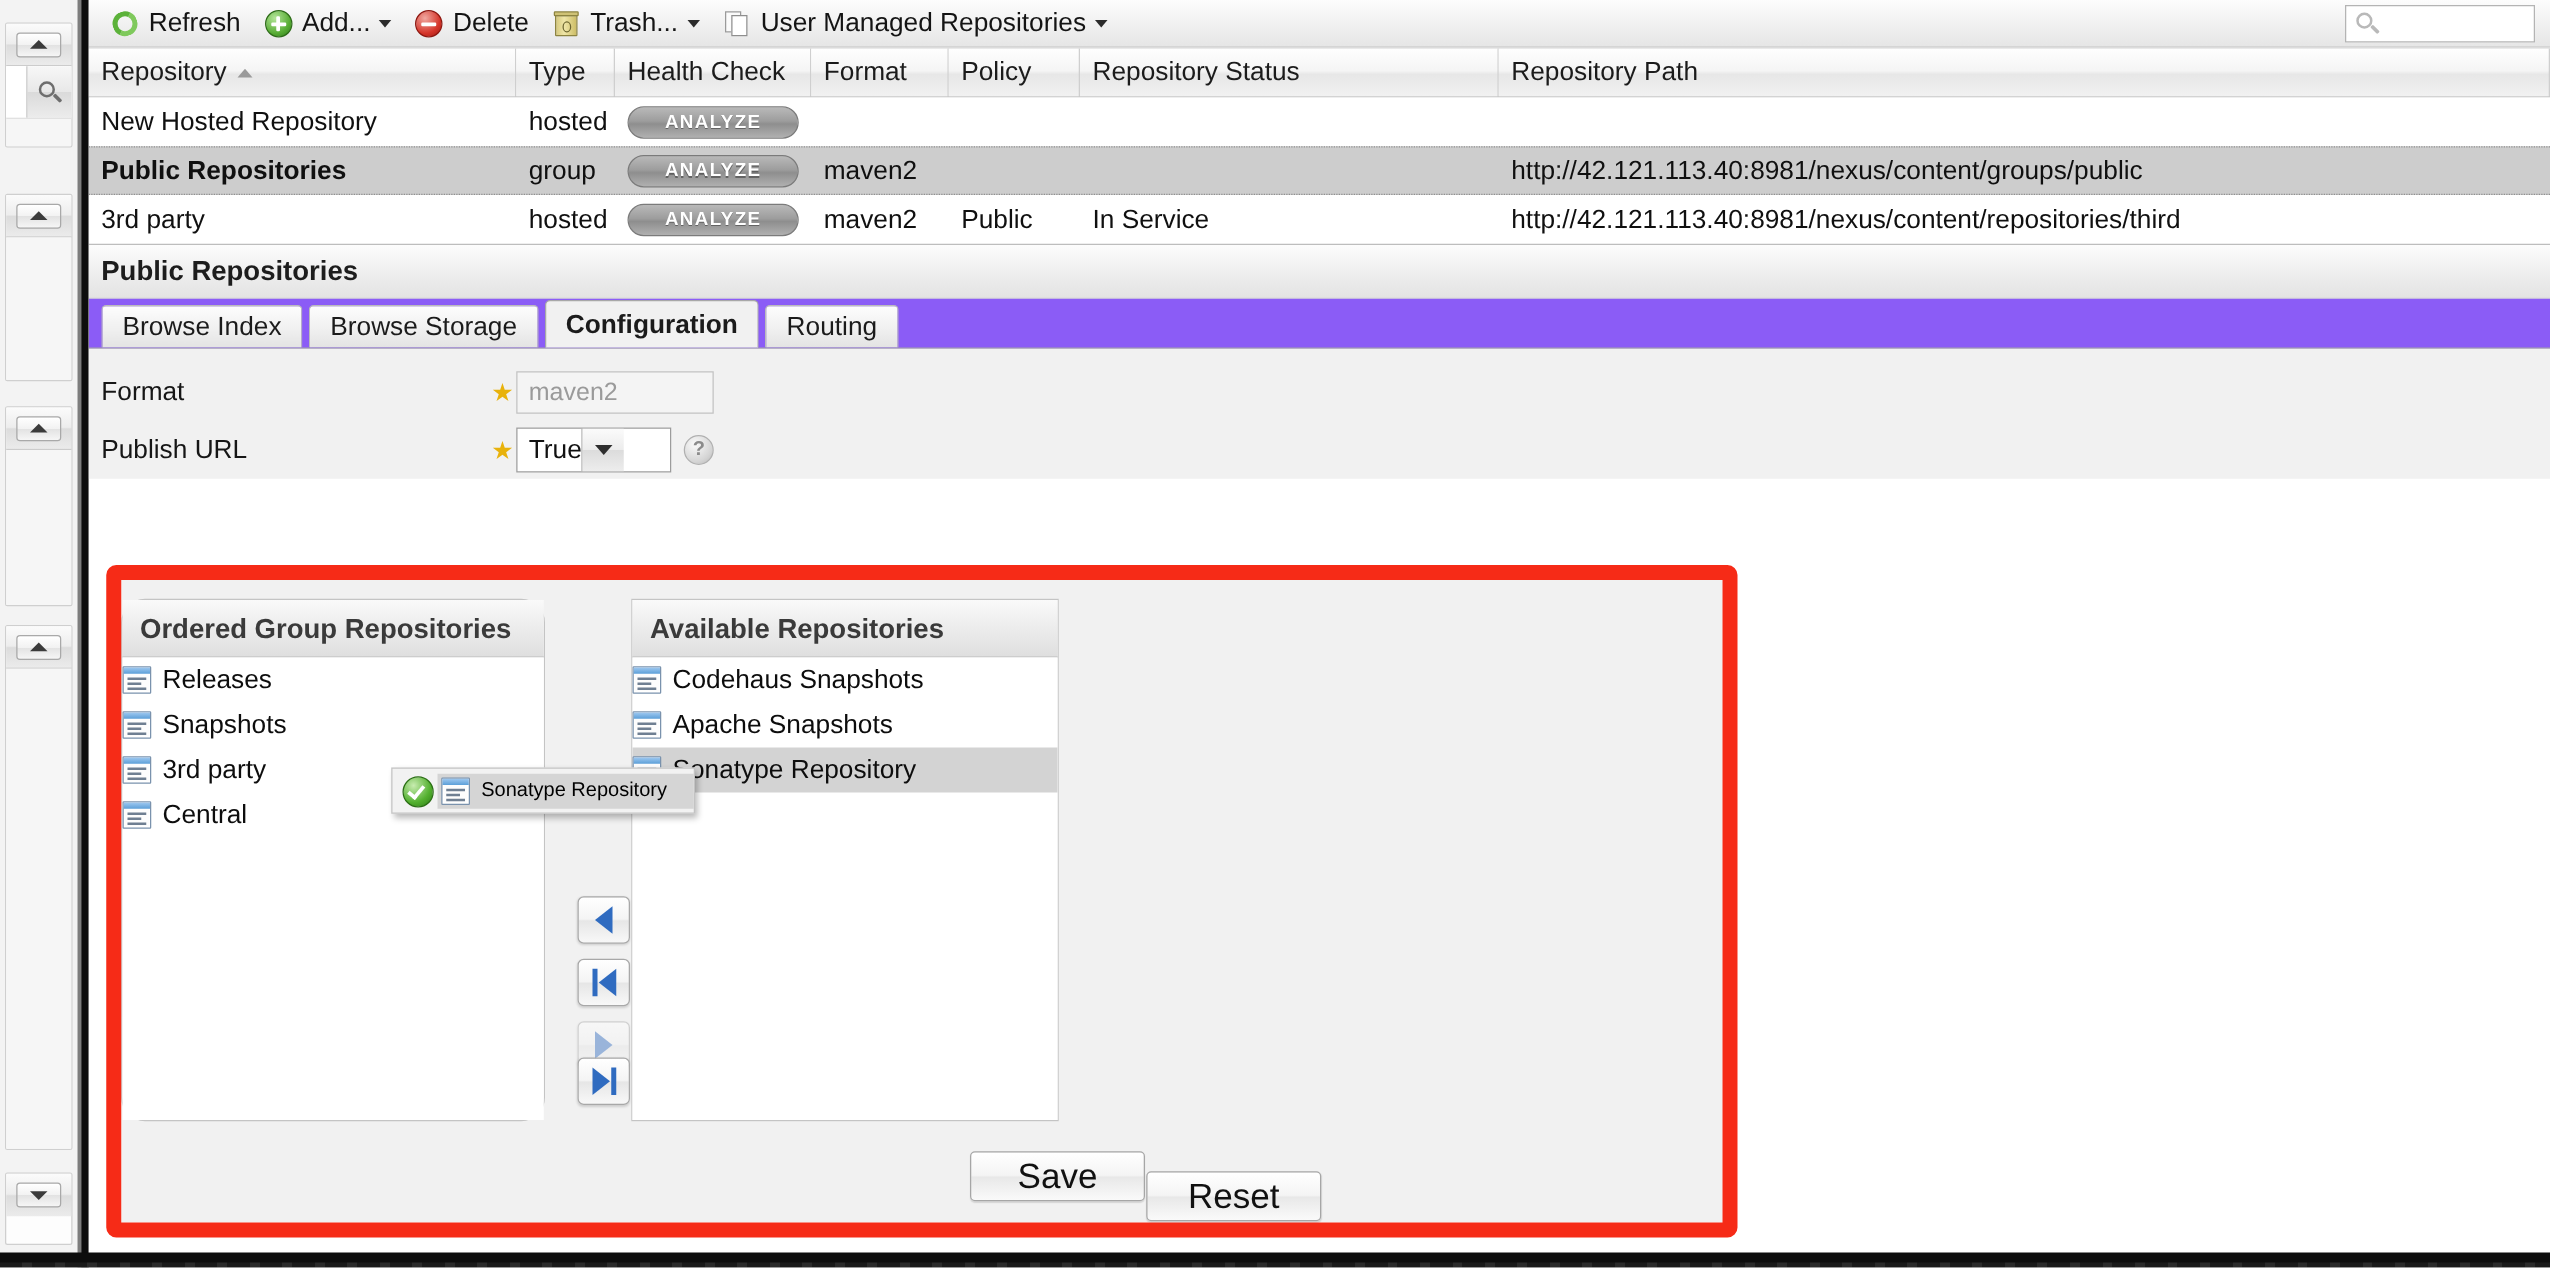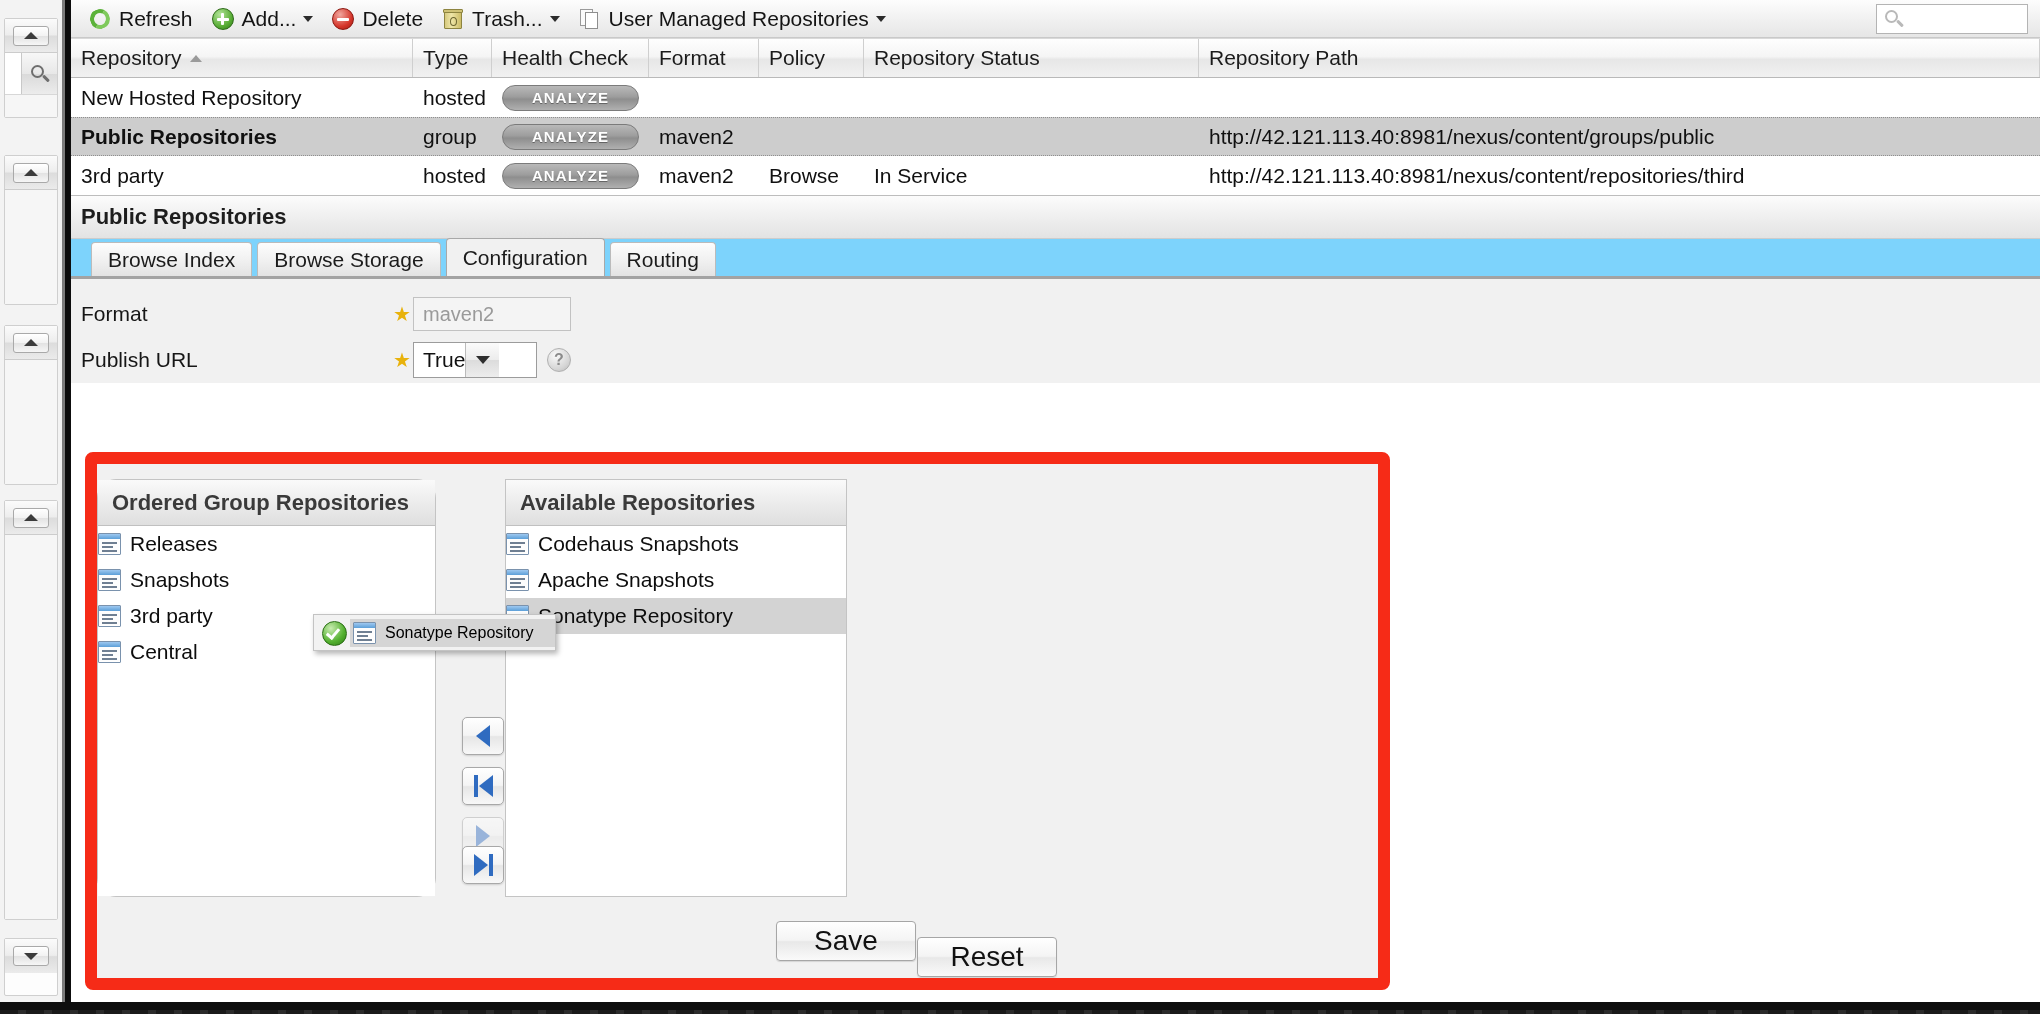--- a/index.html
+++ b/index.html
@@ -150,30 +150,30 @@
     text-shadow:0 1px 0 rgba(0,0,0,.35);
   }
 
   
   #detail-title {
     height:44px; display:flex; align-items:center; padding-left:10px;
     font-size:22px; font-weight:bold; color:#1d1d1d;
     background: linear-gradient(to bottom,#fcfcfc 0%,#efefef 50%,#e3e3e3 100%);
     border-top:1px solid #bdbdbd; border-bottom:1px solid #cccccc;
   }
-  #tabs { display:flex; align-items:flex-end; height:40px; padding-left:20px;
-          background:#7dd3fc; border-bottom:3px solid #a3a3a3; }
+  #tabs { display:flex; align-items:flex-end; height:40px; padding-left:10px;
+          background:#8b5cf6; border-bottom:1px solid #a3a3a3; }
   .tab {
     height:34px; display:flex; align-items:center; padding:0 16px;
     font-size:21px; color:#1b1b1b; margin-right:5px;
     border:1px solid #bbbbbb; border-bottom:none;
     border-radius:4px 4px 0 0;
     background: linear-gradient(to bottom,#fdfdfd 0%,#f0f0f0 55%,#e3e3e3 100%);
   }
-  .tab.active { font-weight:normal; background:#f1f1f1;
+  .tab.active { font-weight:bold; background:#f1f1f1;
     border-color:#a8a8a8; height:38px; position:relative; z-index:2;text-align:center; }
 
   #form-area { background:#f1f1f1; padding:12px 0 0 0; }
   .form-row { display:flex; align-items:center; height:46px; padding-left:10px; }
   .form-label { width:310px; font-size:21px; color:#161616; }
   .req-star { width:22px; font-size:20px; color:#e8b20c; text-align:center; }
   .form-input {
     width:158px; height:34px; border:1px solid #c2c2c2; background:#f4f4f4;
     display:flex; align-items:center; padding-left:9px;
     font-size:20px; color:#9a9a9a;
@@ -445,21 +445,21 @@
         </div>
       </div>
 
       <div class="grid-row">
         <div class="gc" style="width:342px">3rd party</div>
         <div class="gc" style="width:79px">hosted</div>
         <div class="gc" style="width:157px">
           <span class="analyze-pill">ANALYZE</span>
         </div>
         <div class="gc" style="width:110px">maven2</div>
-        <div class="gc" style="width:105px">Browse</div>
+        <div class="gc" style="width:105px">Public</div>
         <div class="gc" style="width:335px">In Service</div>
         <div class="gc link" style="flex:1">
           <span>http://42.121.113.40:8981/nexus/content/repositories/third</span>
         </div>
       </div>
     </div>
 
     <div id="detail-title">Public Repositories</div>
 
     <div id="tabs">

